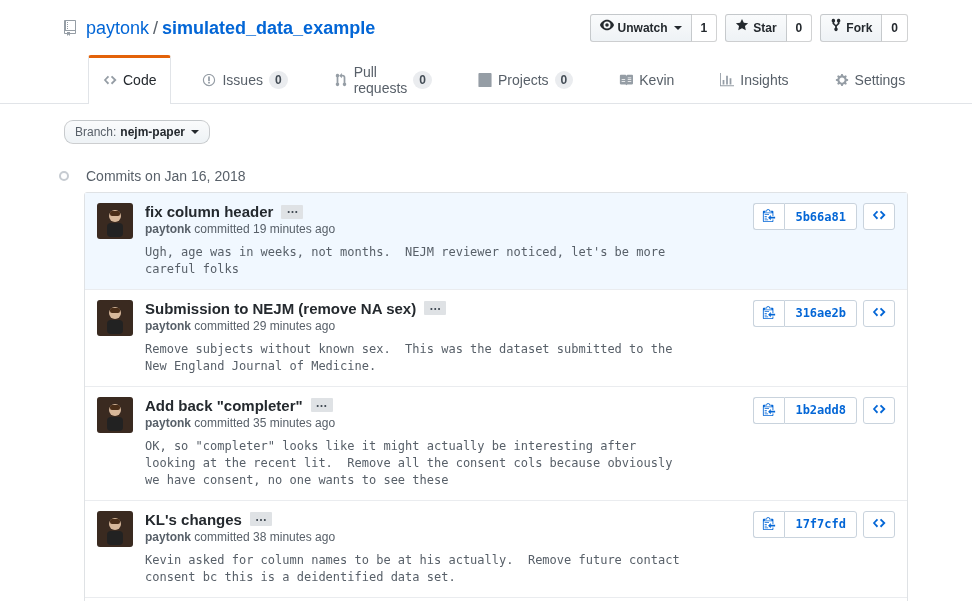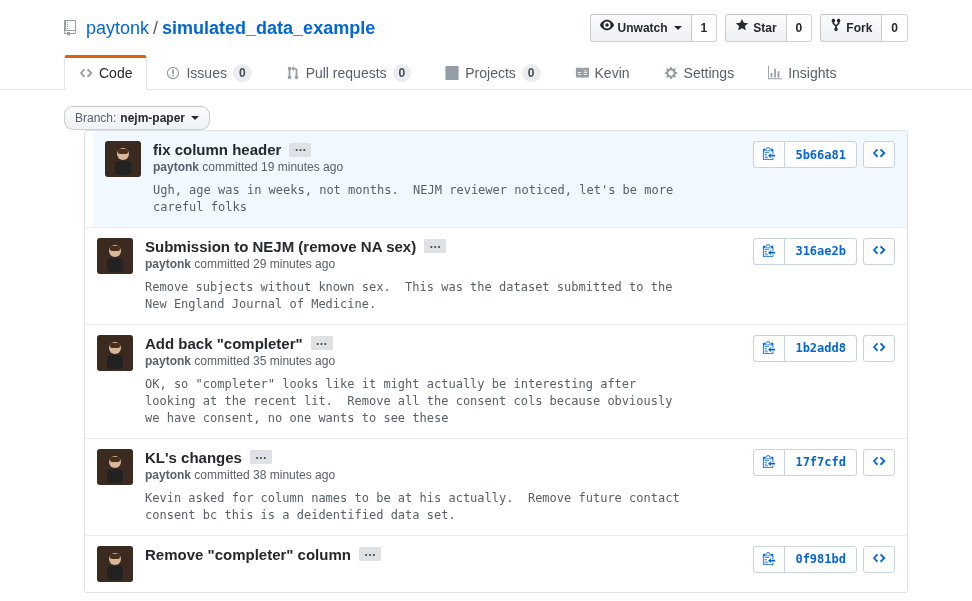--- a/index.html
+++ b/index.html
@@ -61,23 +61,24 @@
   }
   .caret-sm {
     width:0; height:0;
     border-left:4px solid transparent;
     border-right:4px solid transparent;
     border-top:4px solid currentColor;
     display:inline-block; margin-left:2px;
   }
   .reponav {
     display:flex;
-    gap:4px;
+    gap:16px;
     padding:0 64px;
     margin-top:4px;
+    margin-left:24px;
   }
   .reponav-item {
     padding: 8px 14px;
     color:#586069;
     border:1px solid transparent;
     border-bottom:0;
     display:inline-flex; align-items:center; gap:6px;
     font-size:14px;
     cursor:pointer;
     position:relative; top:1px;
@@ -117,21 +118,21 @@
   .commits-list {
     border:1px solid #dfe2e5; border-radius:3px;
     margin-left:20px;
   }
   .commit {
     display:flex; align-items:flex-start;
     padding:10px 12px;
     border-top:1px solid #eaecef;
     gap:12px;
   }
-  .commit:first-child { border-top:0; background:#f1f8ff;margin-left:8px; }
+  .commit:first-child { border-top:0; background:#f1f8ff; }
   .avatar { width:36px; height:36px; background:#ddd; border-radius:3px; flex-shrink:0; overflow:hidden; }
   .avatar svg { width:100%; height:100%; display:block; }
   .commit-body { flex:1; min-width:0; }
   .commit-title { font-size:15px; font-weight:600; display:flex; align-items:center; gap:8px; }
   .commit-title a { color:#24292e; text-decoration:none; }
   .ellipsis-expander {
     background:#dfe2e5; border:0; border-radius:1px;
     color:#444d56; font-weight:600; font-size:12px;
     height:14px; line-height:6px; padding:0 5px 5px 5px; cursor:pointer;
   }
@@ -248,45 +249,49 @@
     <a class="reponav-item">
       <span class="nav-icon">
           <svg width="14" height="14" viewBox="0 0 16 16">
             <path fill="currentColor" d="M3 5h4v1H3V5zm0 3h4V7H3v1zm0 2h4V9H3v1zm11-5h-4v1h4V5zm0 2h-4v1h4V7zm0 2h-4v1h4V9zm2-6v9c0 .55-.45 1-1 1H9.5l-1 1-1-1H2c-.55 0-1-.45-1-1V3c0-.55.45-1 1-1h5.5l1 1 1-1H15c.55 0 1 .45 1 1z"></path>
           </svg>
         </span>
       <span>Kevin</span>
     </a>
     <a class="reponav-item">
       <span class="nav-icon">
+          <svg width="14" height="14" viewBox="0 0 16 16">
+            <path fill="currentColor" d="M16 14v1H0V0h1v14h15zM5 13H3V8h2v5zm4 0H7V3h2v10zm4 0h-2V6h2v7z"></path>
+          </svg>
+        </span>
+      <span>Insights</span>
+    </a>
+    <a class="reponav-item">
+      <span class="nav-icon">
           <svg width="14" height="14" viewBox="0 0 14 16">
             <path fill="currentColor" d="M14 8.77v-1.6l-1.94-.64-.45-1.09.88-1.84-1.13-1.13-1.81.91-1.09-.45-.69-1.92h-1.6l-.63 1.94-1.11.45-1.84-.88-1.13 1.13.91 1.81-.45 1.09L0 7.23v1.59l1.94.64.45 1.09-.88 1.84 1.13 1.13 1.81-.91 1.09.45.69 1.92h1.59l.63-1.94 1.11-.45 1.84.88 1.13-1.13-.92-1.81.47-1.09L14 8.75v.02zM7 11c-1.66 0-3-1.34-3-3s1.34-3 3-3 3 1.34 3 3-1.34 3-3 3z"></path>
           </svg>
         </span>
       <span>Settings</span>
-    </a>
-    <a class="reponav-item">
-      <span class="nav-icon">
-          <svg width="14" height="14" viewBox="0 0 16 16">
-            <path fill="currentColor" d="M16 14v1H0V0h1v14h15zM5 13H3V8h2v5zm4 0H7V3h2v10zm4 0h-2V6h2v7z"></path>
-          </svg>
-        </span>
-      <span>Insights</span>
     </a>
   </div>
 </div>
 
 <div class="main">
   <div class="branch-select">
     <span style="color:#586069">Branch: </span>
       <strong>nejm-paper</strong>
     <span class="caret-sm"></span>
   </div>
 
   <div class="timeline">
+    <div class="commits-heading">
+      <span class="timeline-marker"></span>
+      <span style="color:#586069">Commits on Jan 16, 2018</span>
+    </div>
     <div class="commits-list" id="commits-list">
   <div class="commit">
     <div class="avatar">
       <svg viewBox="0 0 36 36">
               <rect width="36" height="36" fill="#3a2a20"></rect>
               <circle cx="18" cy="13" r="6" fill="#d7b89a"></circle>
               <rect x="10" y="20" width="16" height="14" rx="4" fill="#222"></rect>
               <rect x="13" y="8" width="10" height="5" rx="2" fill="#4a2e18"></rect>
             </svg>
     </div>

